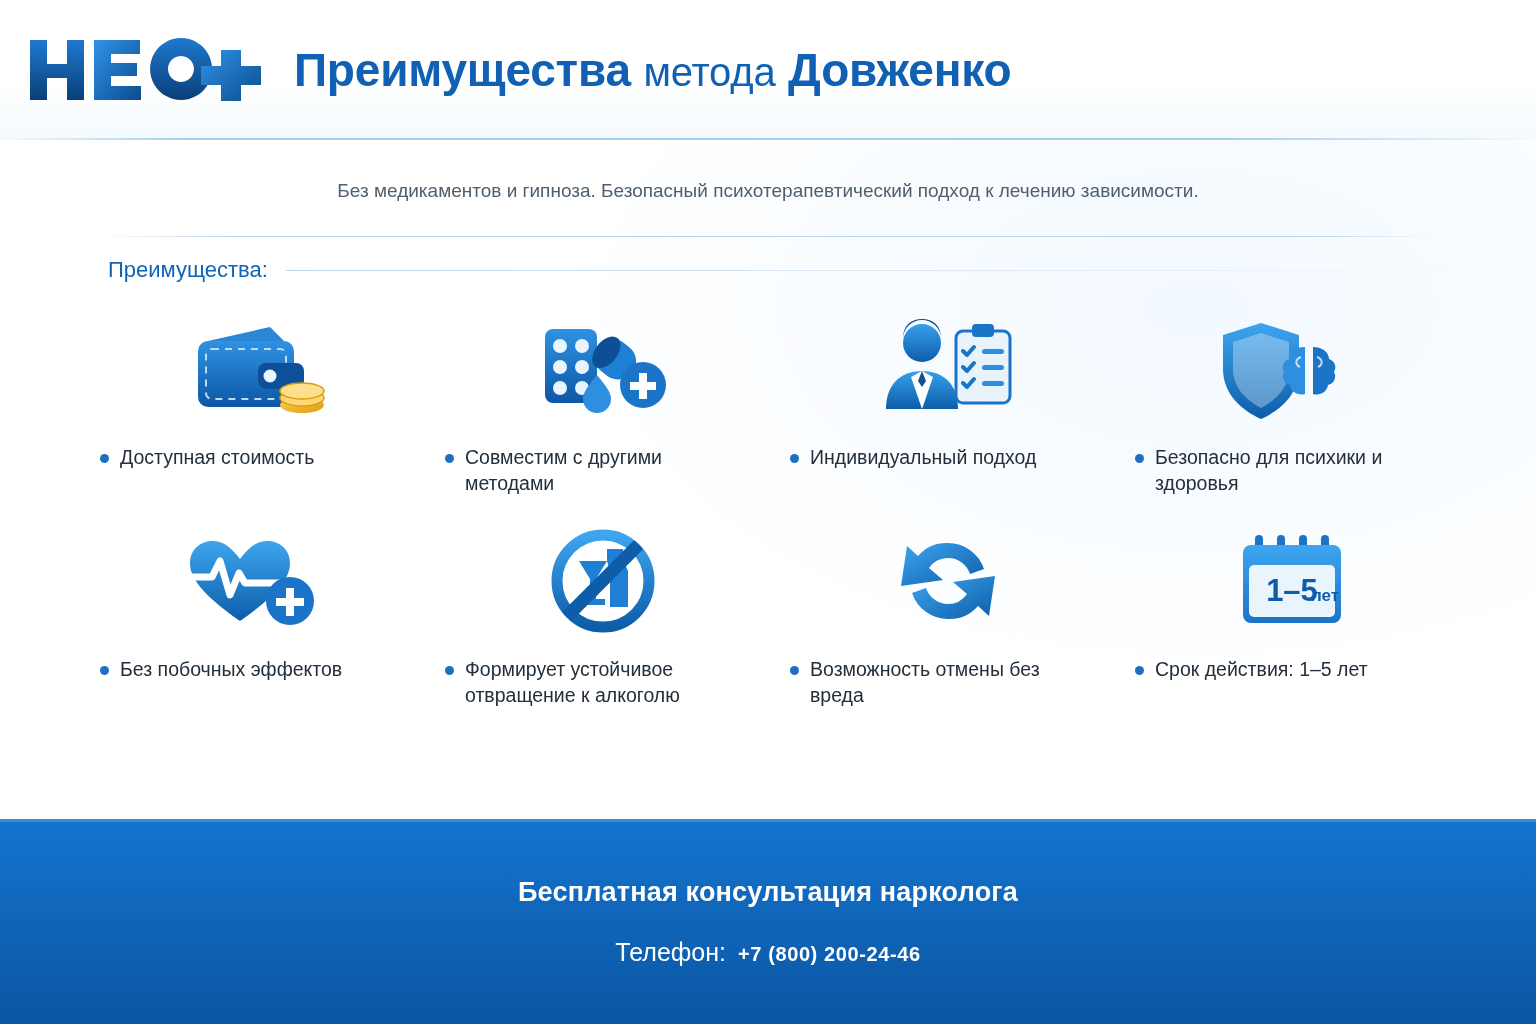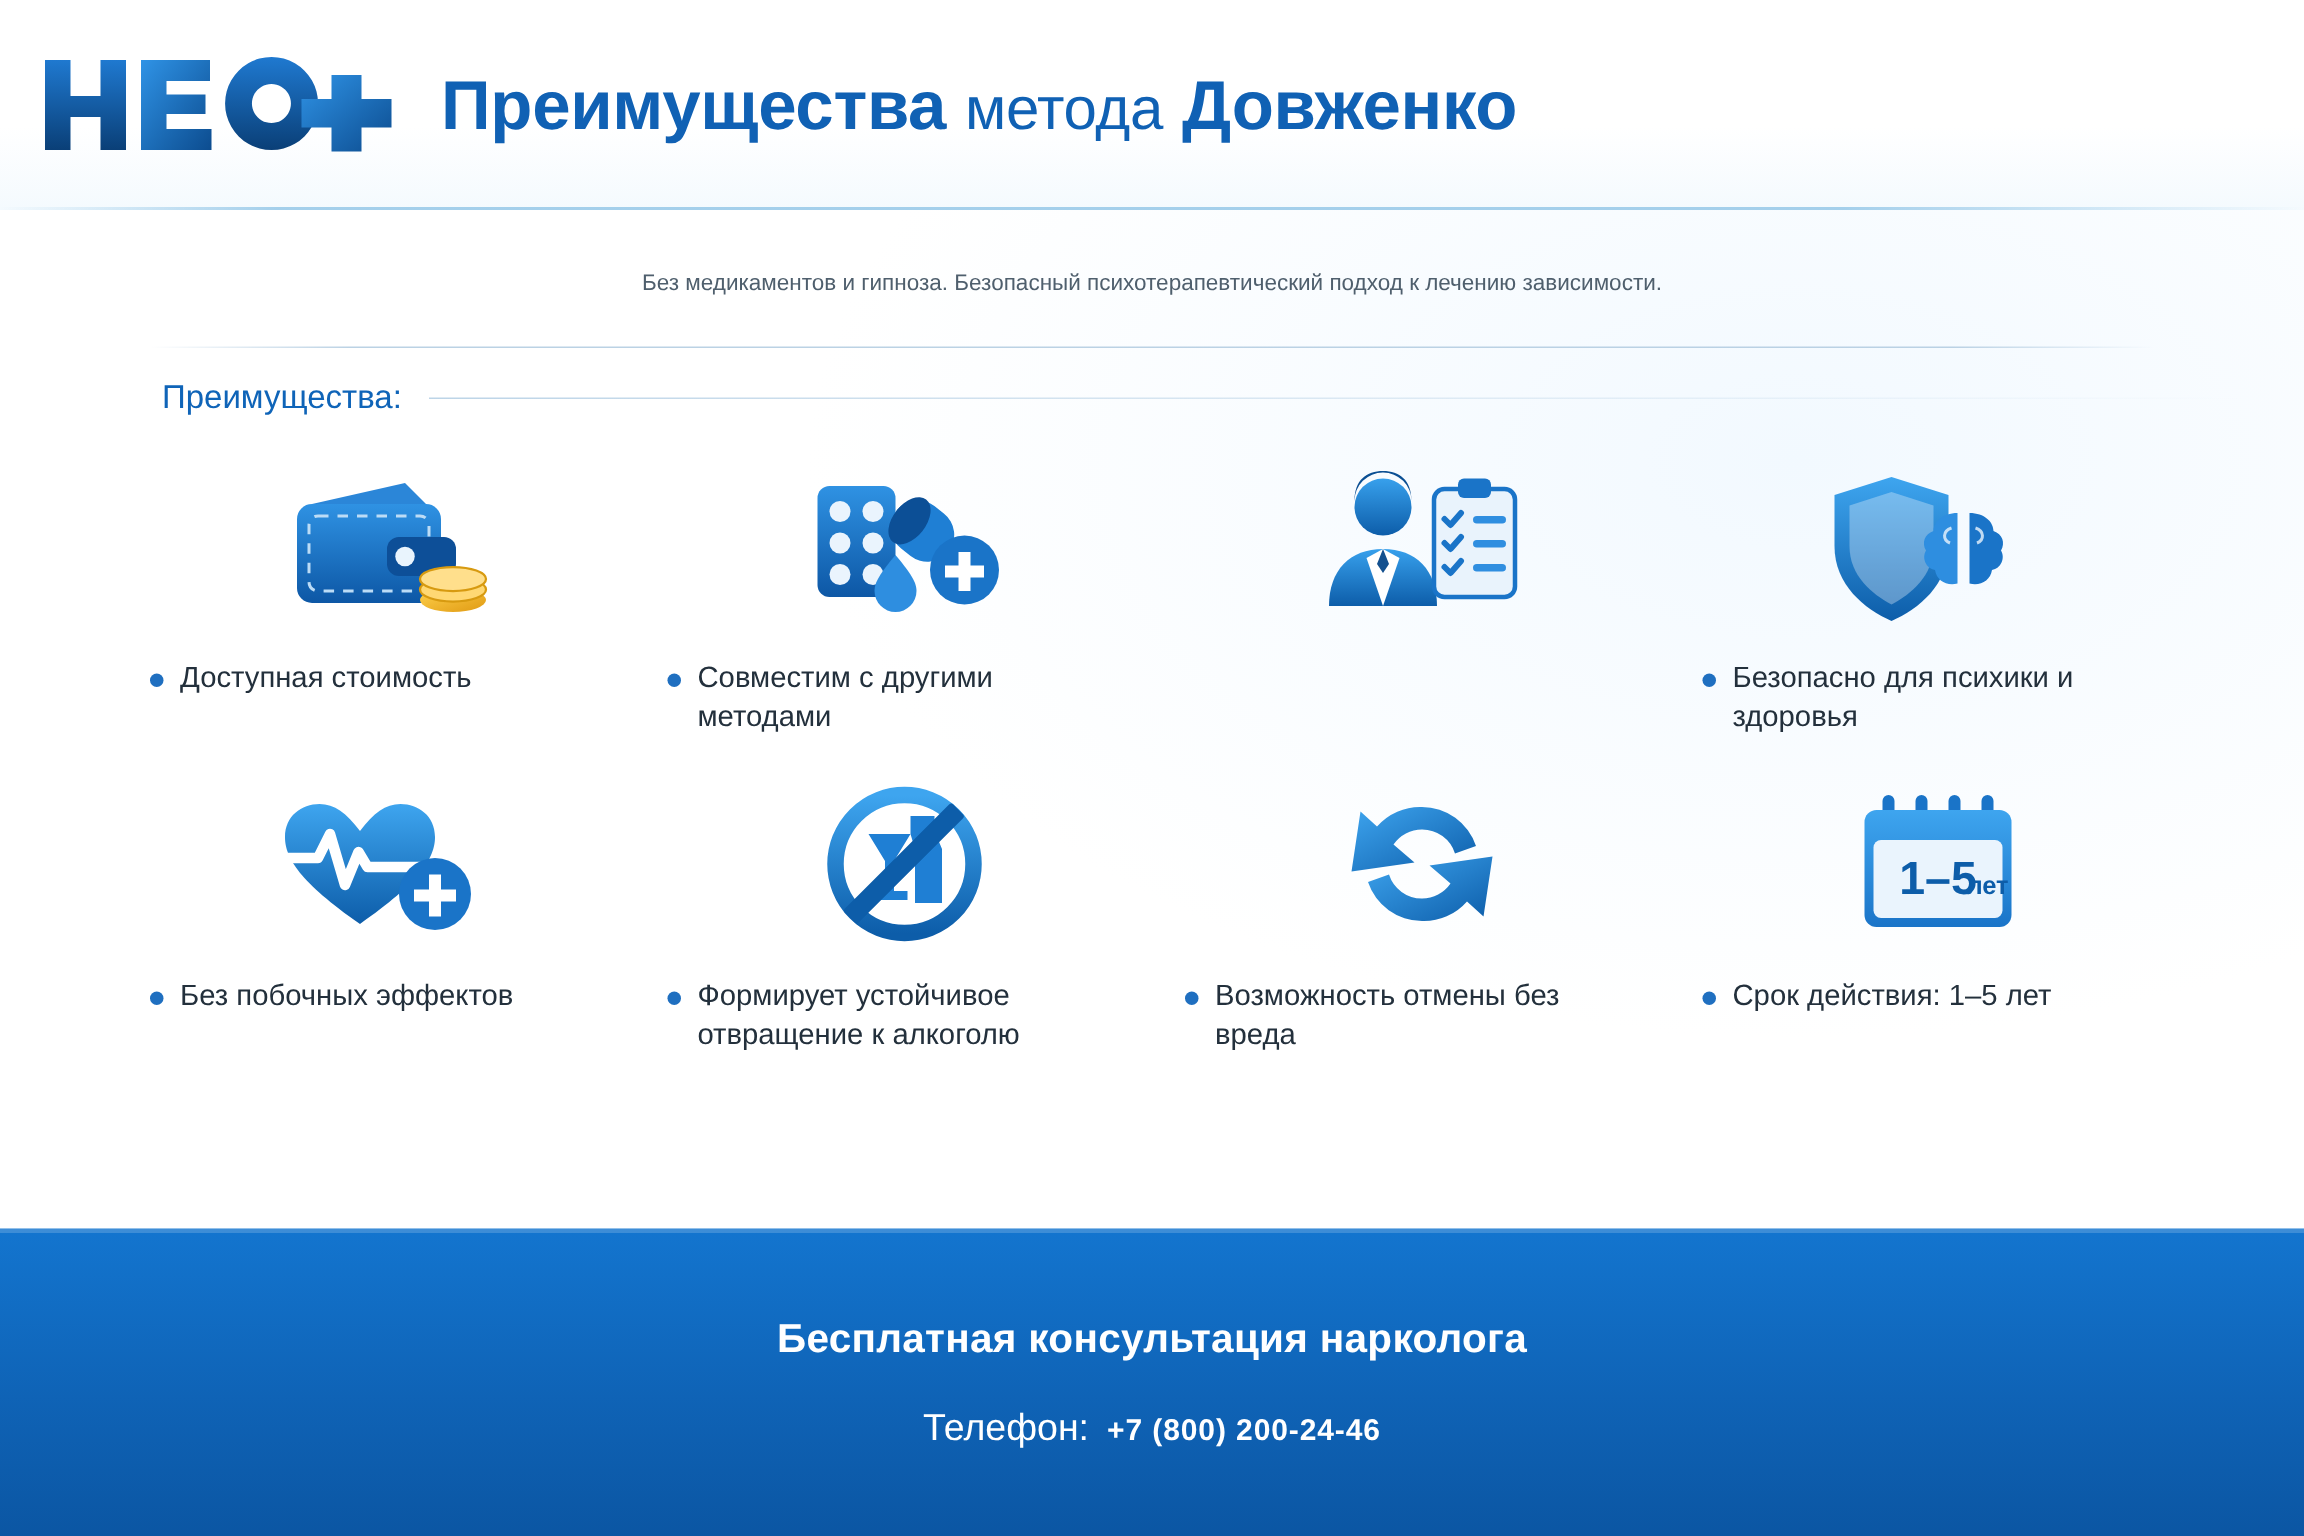--- a/index.html
+++ b/index.html
@@ -58,21 +58,21 @@
   .title .bold { font-weight: 700; }
   .title .light { font-weight: 400; font-size: 40px; }
 
   
   .subtitle-wrap {
     position: relative;
     padding: 40px 60px 0 60px;
     text-align: center;
   }
   .subtitle {
-    font-size: 15px;
+    font-size: 19px;
     color: #4f5f6d;
     font-weight: 400;
   }
   .divider {
     margin: 34px 40px 0 40px;
     height: 1px;
     background: linear-gradient(90deg, rgba(180,205,225,0) 0%, rgba(180,205,225,.9) 10%, rgba(180,205,225,.9) 90%, rgba(180,205,225,0) 100%);
   }
 
   
@@ -303,20 +303,24 @@
             <rect x="118" y="52" width="22" height="5" rx="2.5"></rect>
             <rect x="118" y="68" width="22" height="5" rx="2.5"></rect>
           </g>
           <g stroke="#1a74c8" stroke-width="4" fill="none" stroke-linecap="round" stroke-linejoin="round">
             <path d="M99 38 l4 4 l7 -8"></path>
             <path d="M99 54 l4 4 l7 -8"></path>
             <path d="M99 70 l4 4 l7 -8"></path>
           </g>
         </svg>
       </div>
+      <div class="bullet-row">
+        <span class="dot"></span>
+        <span class="bullet-text">Индивидуальный подход</span>
+      </div>
     </div>
 
     <div class="cell">
       <div class="icon-box">
         <svg width="170" height="120" viewBox="0 0 170 120">
           <defs>
             <linearGradient id="s1" x1="0" y1="0" x2="0" y2="1">
               <stop offset="0" stop-color="#3ea5ef"></stop>
                 <stop offset="1" stop-color="#0d5da9"></stop>
             </linearGradient>

